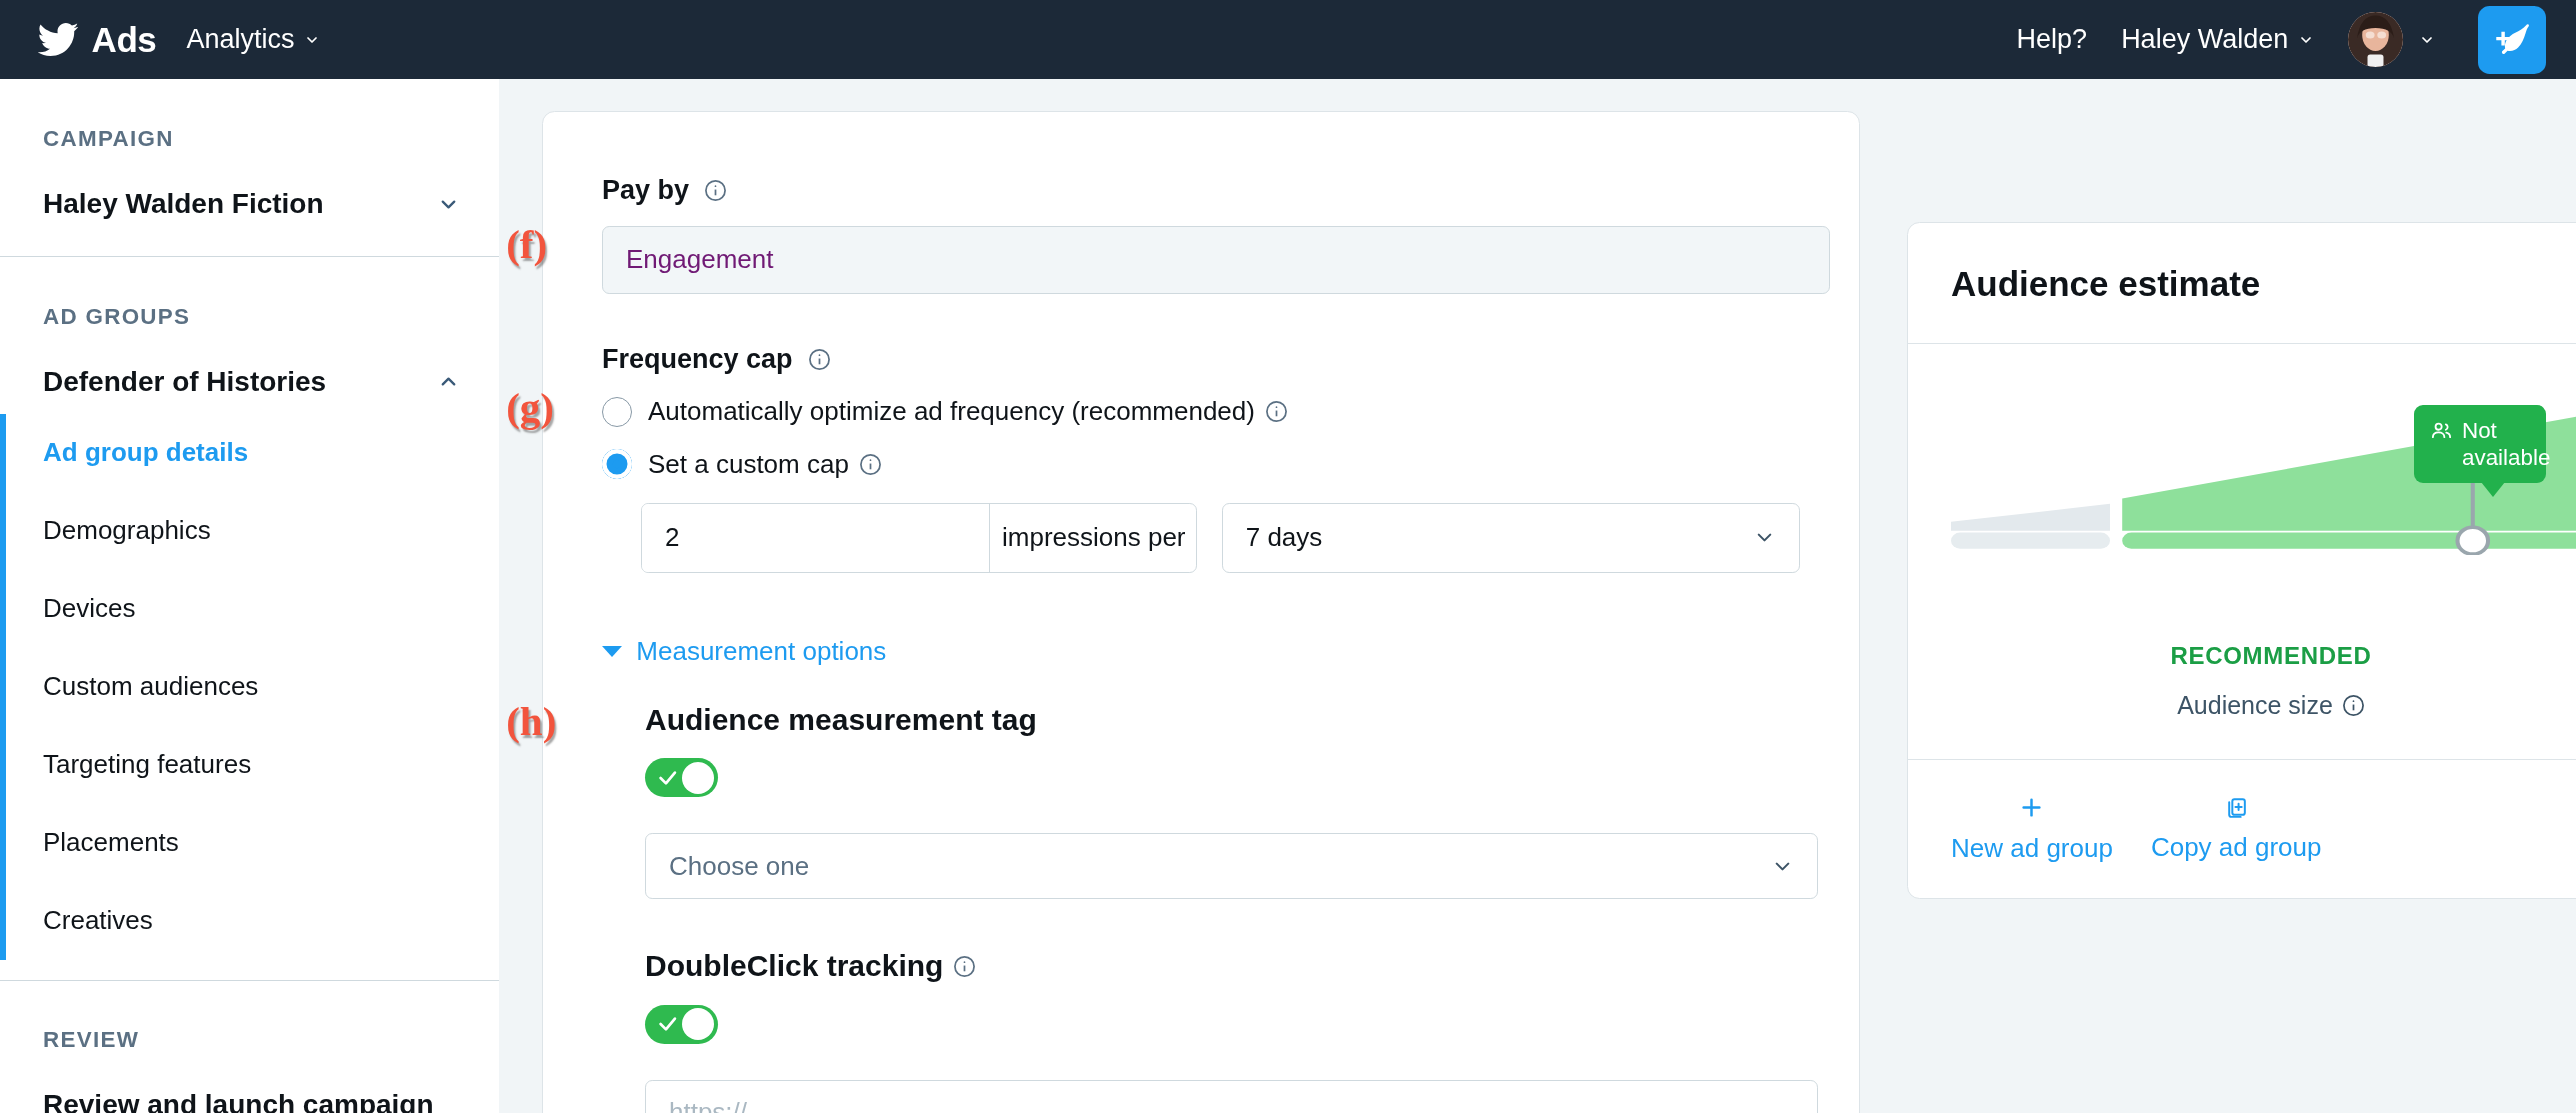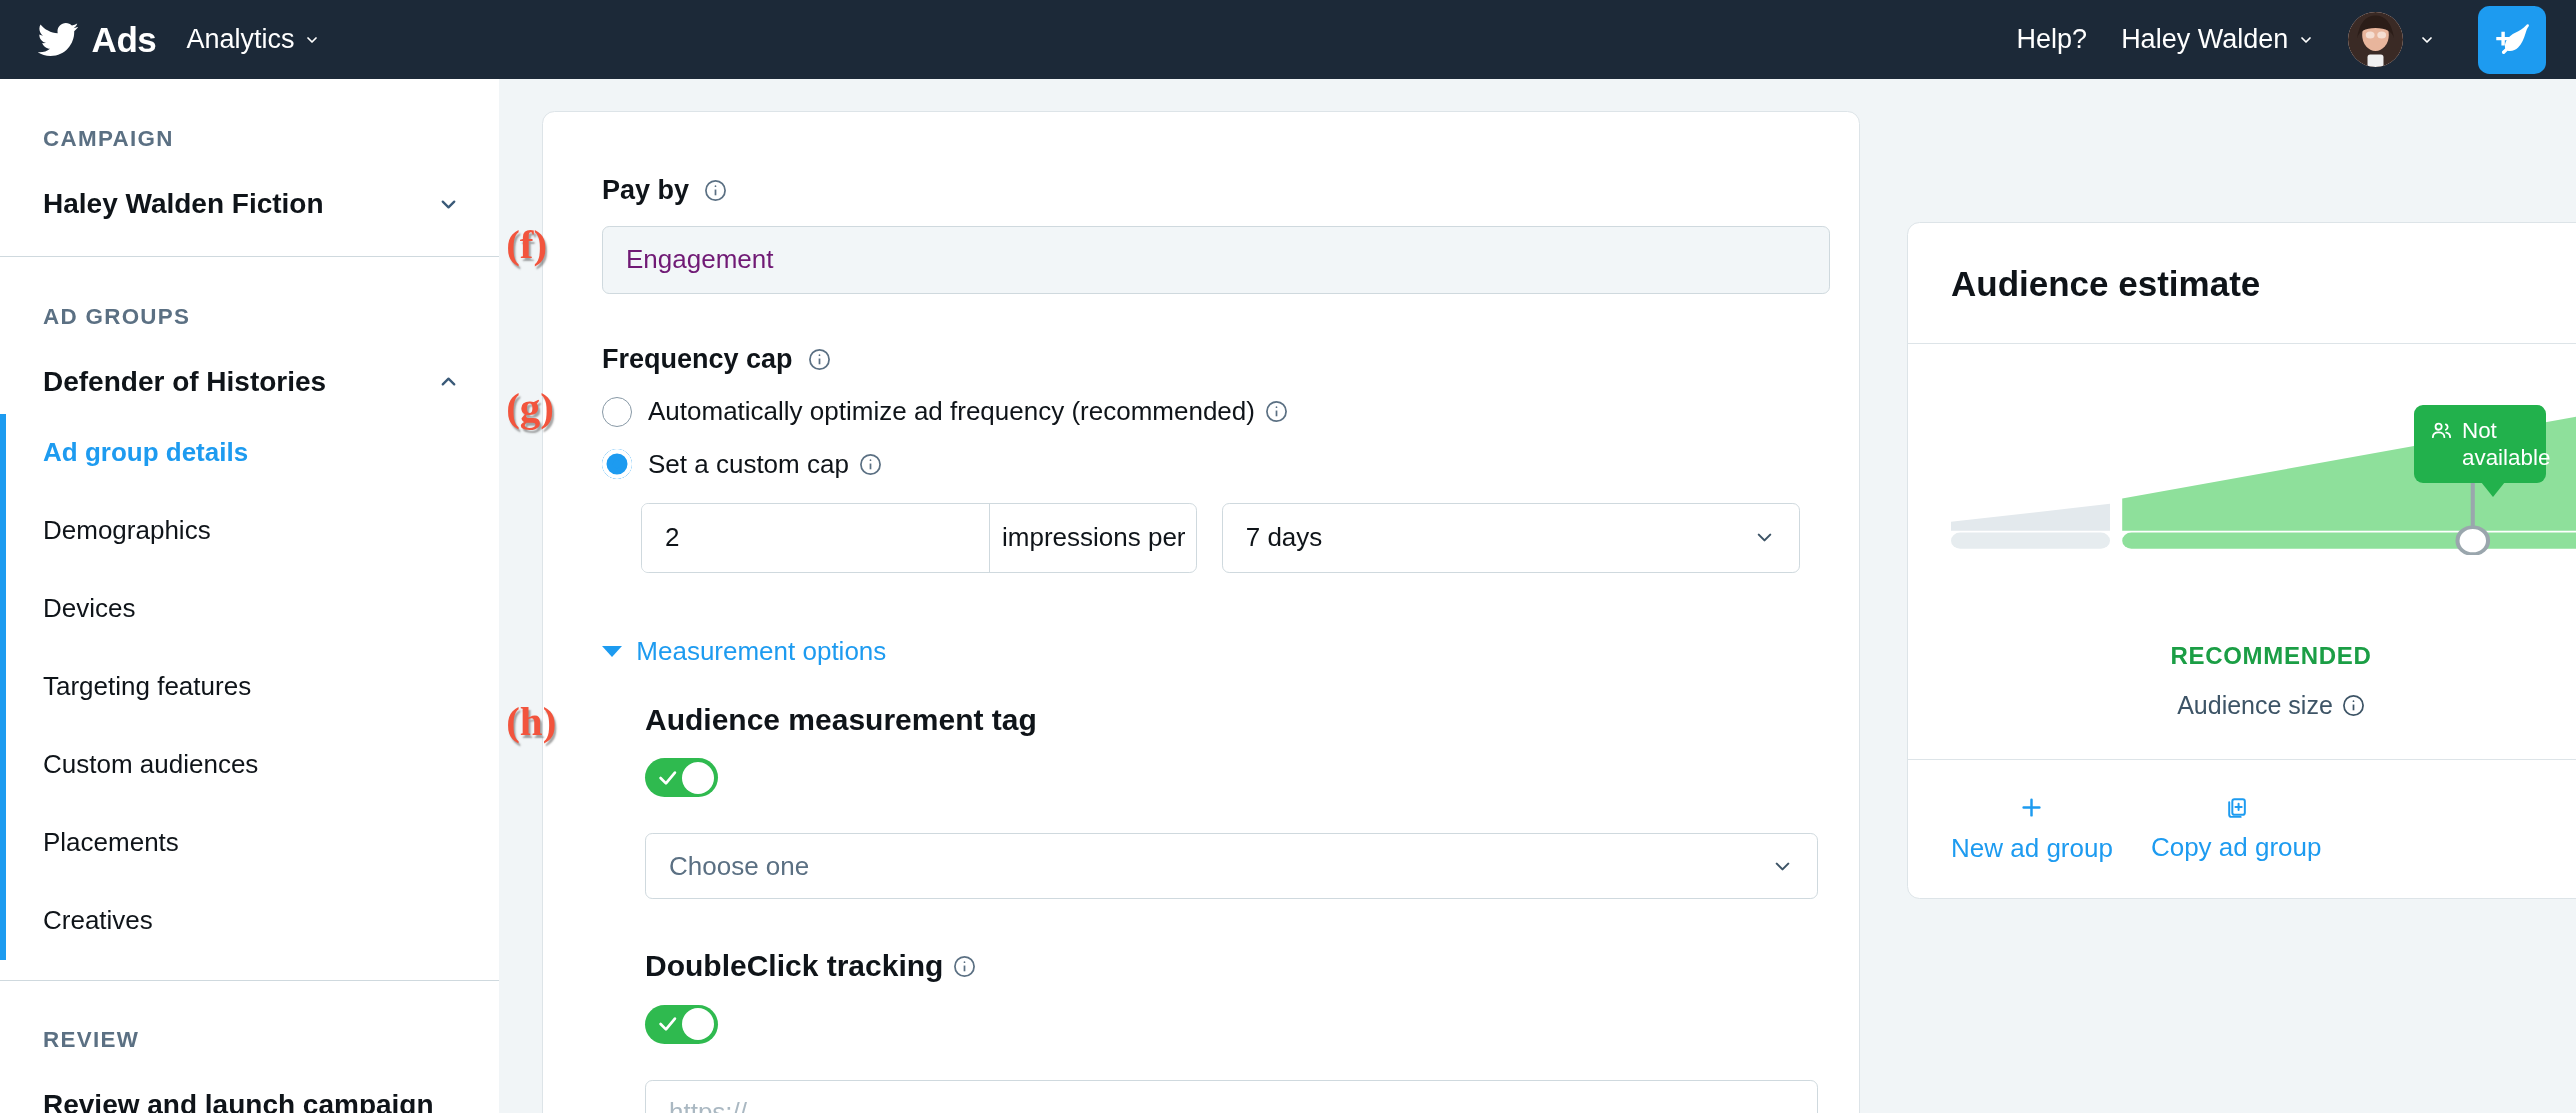--- a/index.html
+++ b/index.html
@@ -367,24 +367,24 @@
       <div class="sb-item active">
         <span>Ad group details</span>
       </div>
       <div class="sb-item">
         <span>Demographics</span>
       </div>
       <div class="sb-item">
         <span>Devices</span>
       </div>
       <div class="sb-item">
+        <span>Custom audiences</span>
+      </div>
+      <div class="sb-item">
         <span>Targeting features</span>
-      </div>
-      <div class="sb-item">
-        <span>Custom audiences</span>
       </div>
       <div class="sb-item">
         <span>Placements</span>
       </div>
       <div class="sb-item">
         <span>Creatives</span>
       </div>
     </div>
 
     <div class="sb-divider" style="margin-top:19.7px;"></div>

